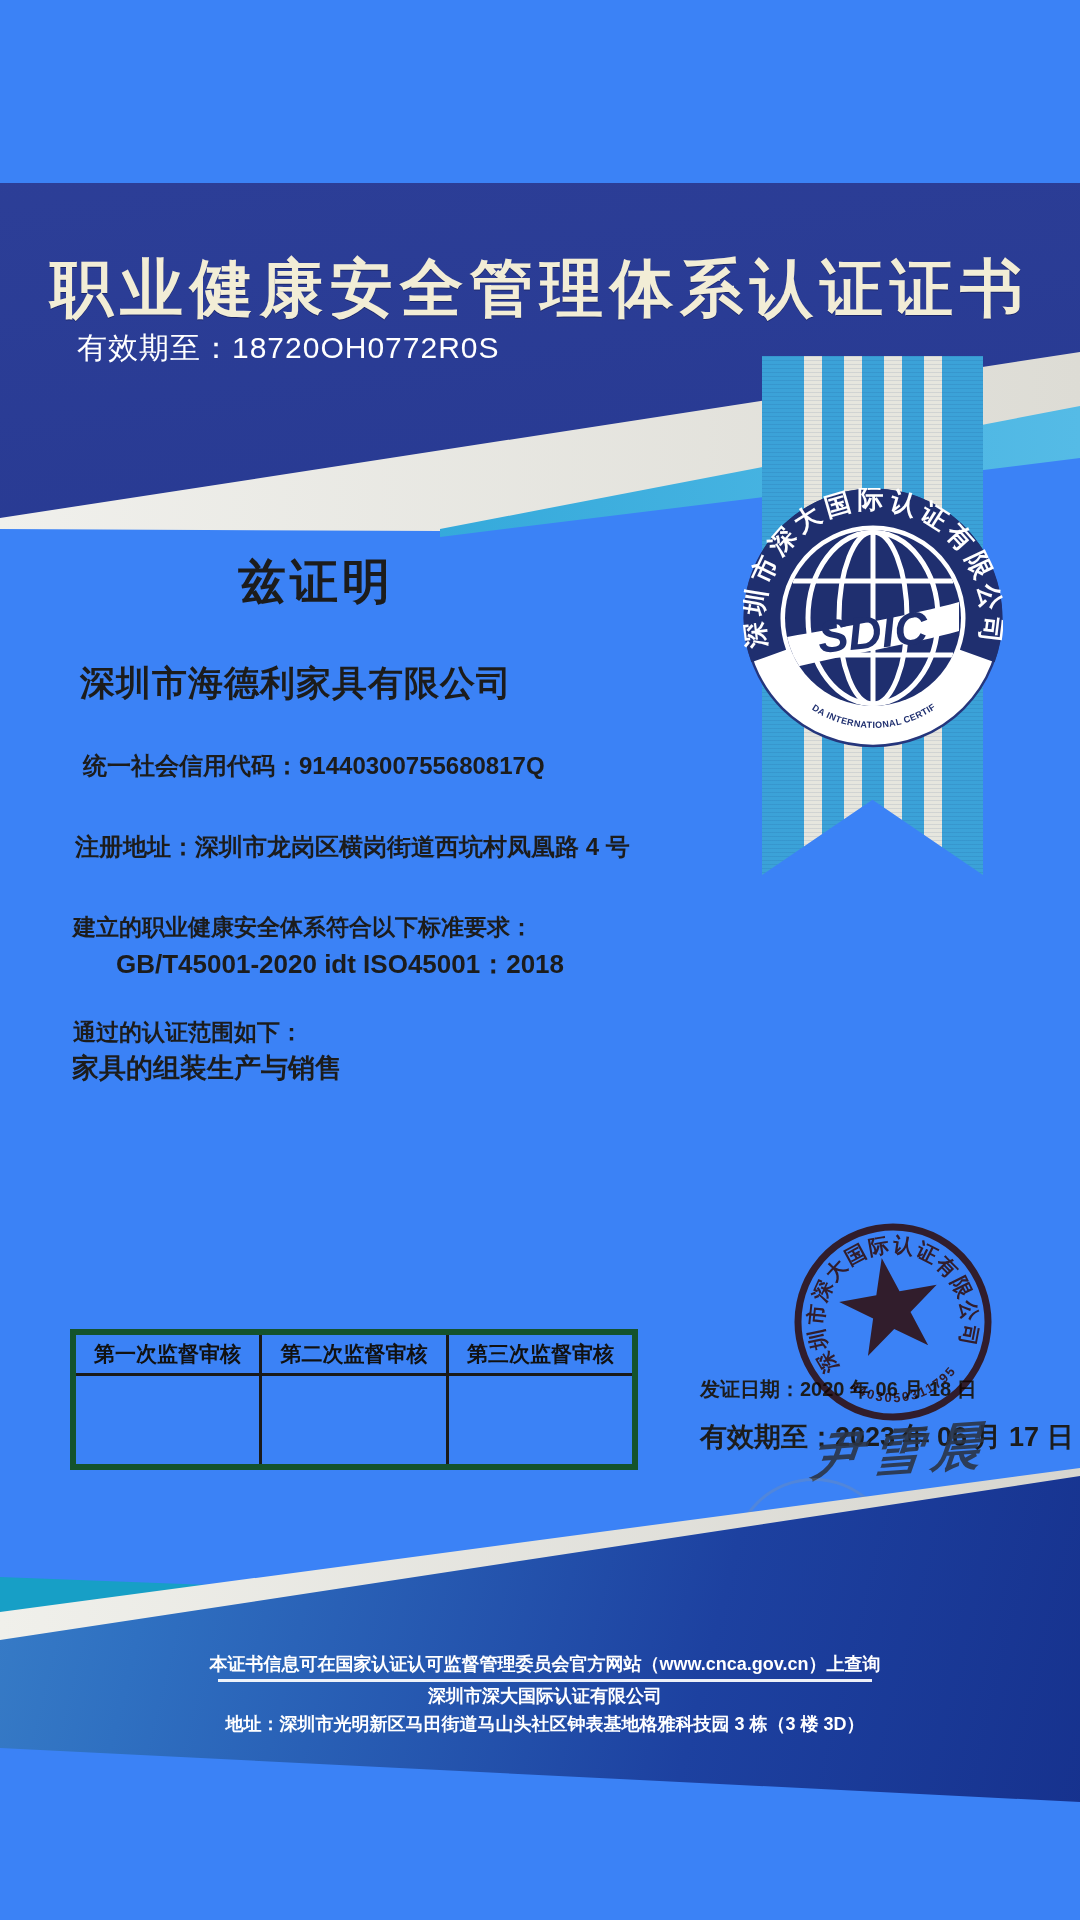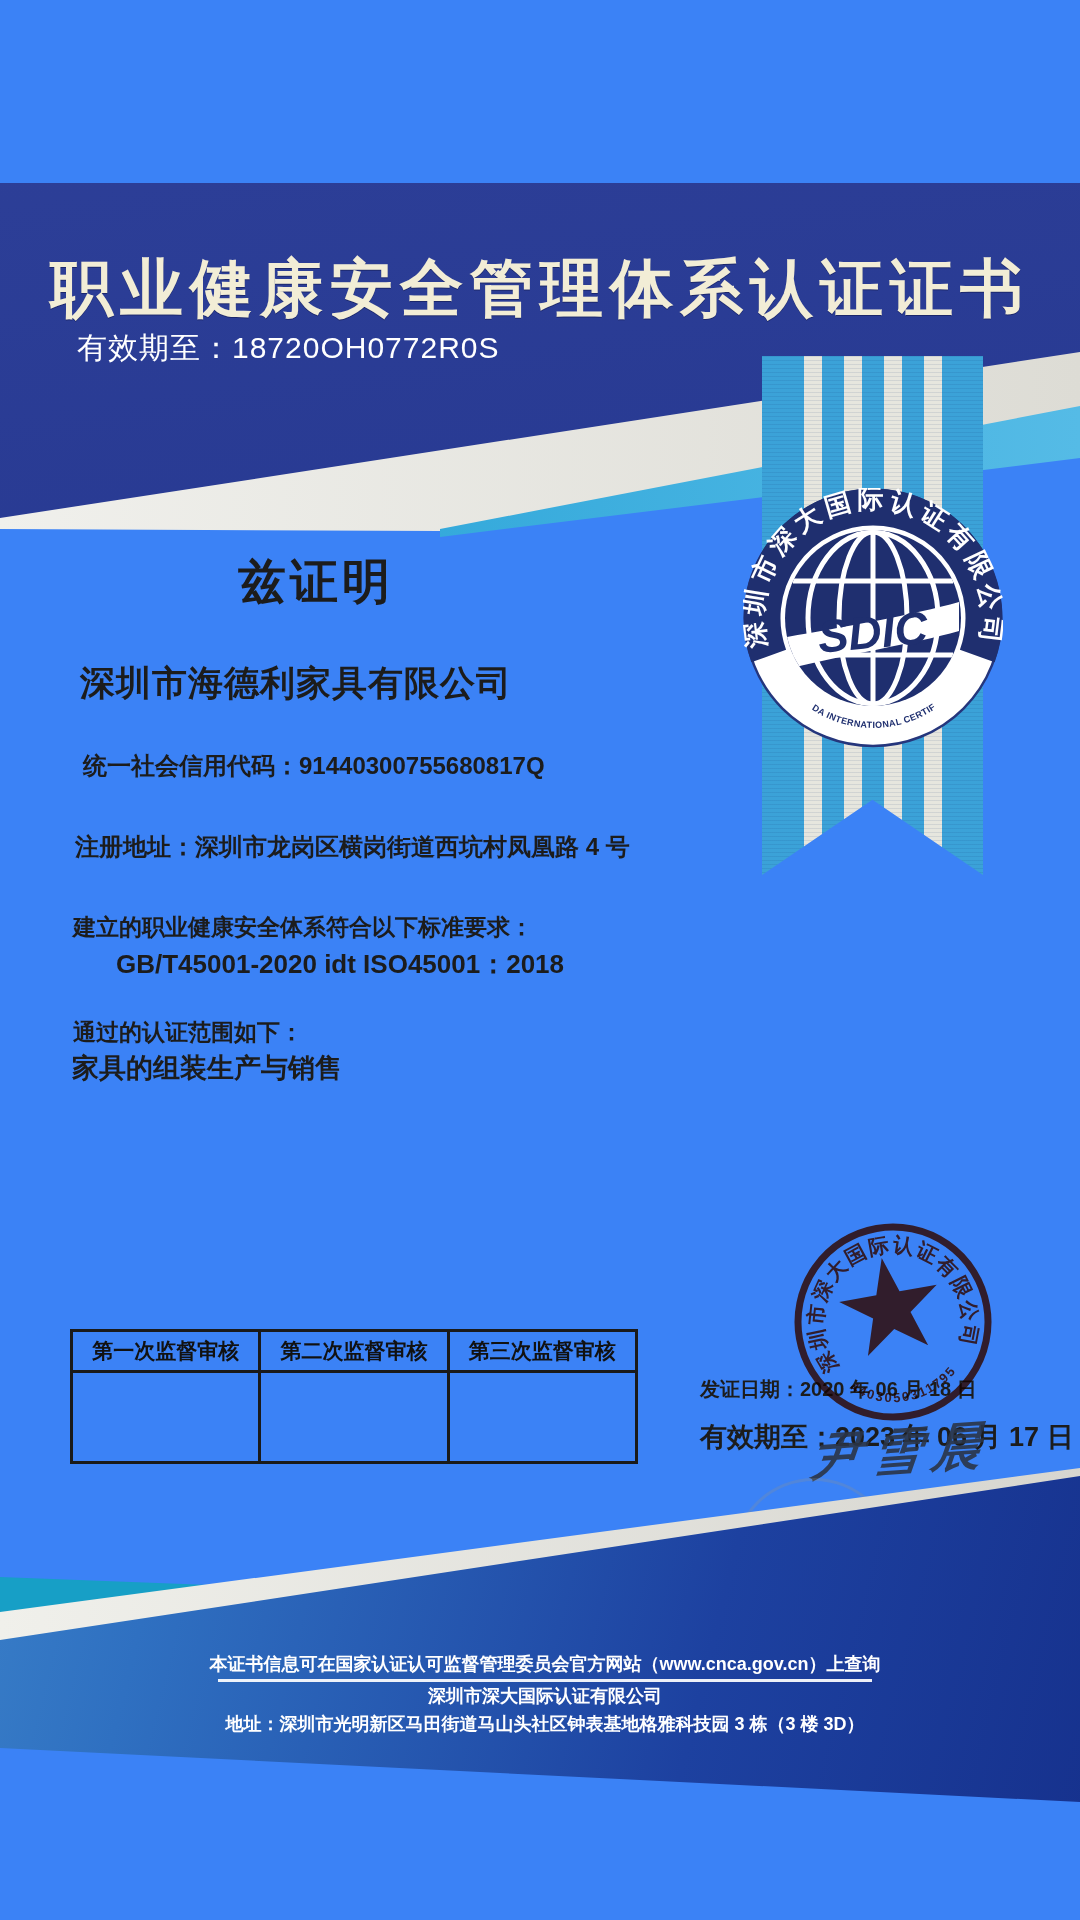--- a/index.html
+++ b/index.html
@@ -36,21 +36,21 @@
   #decl{left:238px;top:550px;font-size:48px;font-weight:700;letter-spacing:4px;}
   #company{left:80px;top:660px;font-size:35px;font-weight:700;letter-spacing:1px;}
   #credit{left:75px;top:750px;font-size:24px;font-weight:700;margin-left:8px;}
   #address{left:75px;top:831px;font-size:24px;font-weight:700;}
   #stdintro{left:73px;top:912px;font-size:23px;font-weight:700;}
   #stdline{left:72px;top:947px;font-size:26px;font-weight:700;margin-left:44px;}
   #scopeintro{left:73px;top:1017px;font-size:23px;font-weight:700;text-align:right;}
   #scopeline{left:72px;top:1050px;font-size:27px;font-weight:700;}
 
   
-  #audit{left:70px;top:1329px;width:568px;border:3px solid #14532d;border-collapse:collapse;
+  #audit{left:70px;top:1329px;width:568px;border:6px solid #14532d;border-collapse:collapse;
          table-layout:fixed;background:transparent;}
   #audit th{border:3px solid #1a1a1a;height:38px;font-size:21px;font-weight:700;color:#111;
             text-align:center;padding:0;}
   #audit td{border:3px solid #1a1a1a;height:88px;padding:0;}
   #note{left:60px;top:1478px;width:590px;text-align:center;font-size:14px;font-weight:600;
         color:#222;white-space:nowrap;}
 
   
   #issue-date{left:700px;top:1376px;font-size:20px;font-weight:700;}
   #valid-date{left:700px;top:1419px;font-size:27px;font-weight:700;}

